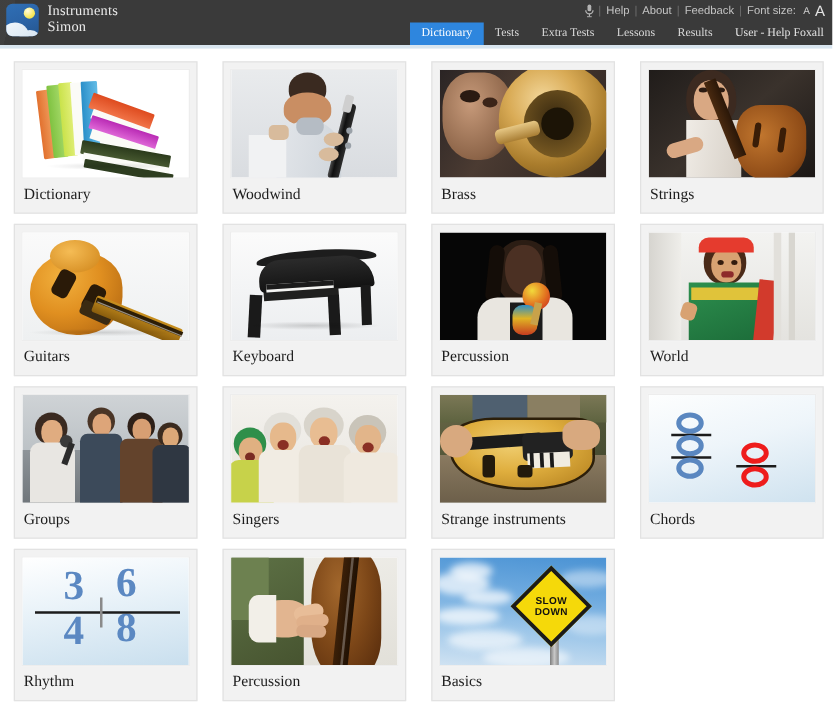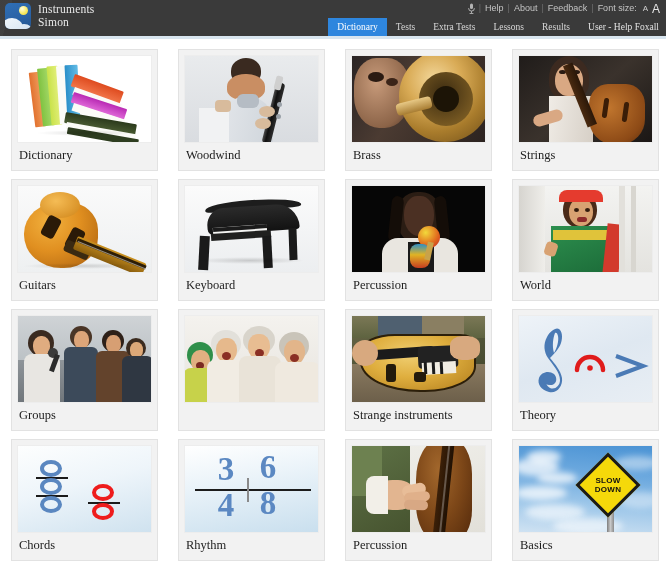--- a/index.html
+++ b/index.html
@@ -448,20 +448,21 @@
           <div style="position:absolute;left:58px;top:10px;width:32px;height:28px;border-radius:50%;background:#d8d4cb;"></div>
           <div style="position:absolute;left:63px;top:18px;width:22px;height:25px;border-radius:46%;background:#e8bd92;"></div>
           <div style="position:absolute;left:70px;top:33px;width:9px;height:8px;border-radius:50%;background:#8a2f24;"></div>
           <div style="position:absolute;left:54px;top:40px;width:42px;height:48px;background:#e9e3d8;border-radius:8px 8px 0 0;"></div>
           <div style="position:absolute;left:94px;top:16px;width:30px;height:28px;border-radius:50%;background:#c9c4b9;"></div>
           <div style="position:absolute;left:99px;top:24px;width:21px;height:24px;border-radius:46%;background:#e2b58a;"></div>
           <div style="position:absolute;left:105px;top:38px;width:9px;height:8px;border-radius:50%;background:#8a2f24;"></div>
           <div style="position:absolute;left:90px;top:46px;width:45px;height:42px;background:#efe9df;border-radius:8px 8px 0 0;"></div>
         </div>
       </div>
+      <div class="card-label">Singers</div>
     </div>
 
     <div class="card">
       <div class="thumb">
         <div class="art">
           <div style="position:absolute;inset:0;background:linear-gradient(165deg,#6d6a4a,#4f5336 50%,#3c4029);"></div>
           <div style="position:absolute;left:0;top:0;width:135px;height:22px;background:linear-gradient(180deg,#7b7856,#5e6340);"></div>
           <div style="position:absolute;left:26px;top:0;width:44px;height:26px;background:#4f6070;"></div>
           <div style="position:absolute;left:70px;top:0;width:42px;height:28px;background:#8a7f62;"></div>
           <div style="position:absolute;left:0;top:48px;width:135px;height:40px;background:linear-gradient(180deg,#8a7a60,#6b5e49);"></div>
@@ -474,46 +475,20 @@
           <div style="position:absolute;left:88px;top:46px;width:3px;height:12px;background:#1a1a1a;transform:rotate(-3deg);"></div>
           <div style="position:absolute;left:34px;top:48px;width:10px;height:18px;background:#231a0c;border-radius:3px;"></div>
           <div style="position:absolute;left:62px;top:56px;width:12px;height:10px;background:#231a0c;border-radius:3px;"></div>
           <div style="position:absolute;left:0px;top:24px;width:26px;height:26px;border-radius:50%;background:#d8a97f;"></div>
           <div style="position:absolute;left:98px;top:20px;width:30px;height:24px;border-radius:40%;background:#d8a97f;"></div>
         </div>
       </div>
       <div class="card-label">Strange instruments</div>
     </div>
 
-    <div class="card">
-      <div class="thumb">
-        <div class="art">
-          <div class="theory-bg"></div>
-          <svg viewBox="0 0 135 88" width="135" height="88" style="position:absolute;inset:0;">
-            <g>
-              <path d="M30 76 C22 74 18 68 20 62 C22 56 30 54 35 58 C38 61 38 66 35 68
-                       C33 70 30 69 29 67 C31 68 33 67 33 65 C33 62 30 61 28 63
-                       C26 65 27 70 31 72 C36 74 41 70 41 64 C41 56 33 48 29 42
-                       C25 36 24 28 28 21 C31 15 37 11 40 13 C43 15 44 21 42 27
-                       C40 33 35 38 31 42 C36 48 42 55 43 62 C44 70 38 78 30 76 Z" fill="#4a7ab5"></path>
-              <path d="M36 17 C34 22 33 30 35 37 C38 32 40 25 39 20 C38.5 17 37 16 36 17 Z" fill="#e6eef6"></path>
-              <circle cx="30" cy="63" r="6" fill="#4a7ab5"></circle>
-            </g>
-            <g>
-              <path d="M58 54 A13 13 0 0 1 84 54" stroke="#e01b1b" stroke-width="4.5" fill="none" stroke-linecap="round"></path>
-              <circle cx="71" cy="52" r="2.8" fill="#e01b1b"></circle>
-            </g>
-            <g>
-              <path d="M97 40 L124 50 L97 60" stroke="#4a7ab5" stroke-width="4" fill="none" stroke-linejoin="miter"></path>
-            </g>
-          </svg>
-        </div>
-      </div>
-      <div class="card-label">Theory</div>
-    </div>
 
     <div class="card">
       <div class="thumb">
         <div class="art">
           <div class="chords-bg"></div>
           <div class="noteh" style="left:22px;top:14px;"></div>
           <div class="staffline" style="left:18px;top:31px;width:32px;"></div>
           <div class="noteh" style="left:22px;top:32px;"></div>
           <div class="staffline" style="left:18px;top:49px;width:32px;"></div>
           <div class="noteh" style="left:22px;top:50px;"></div>

